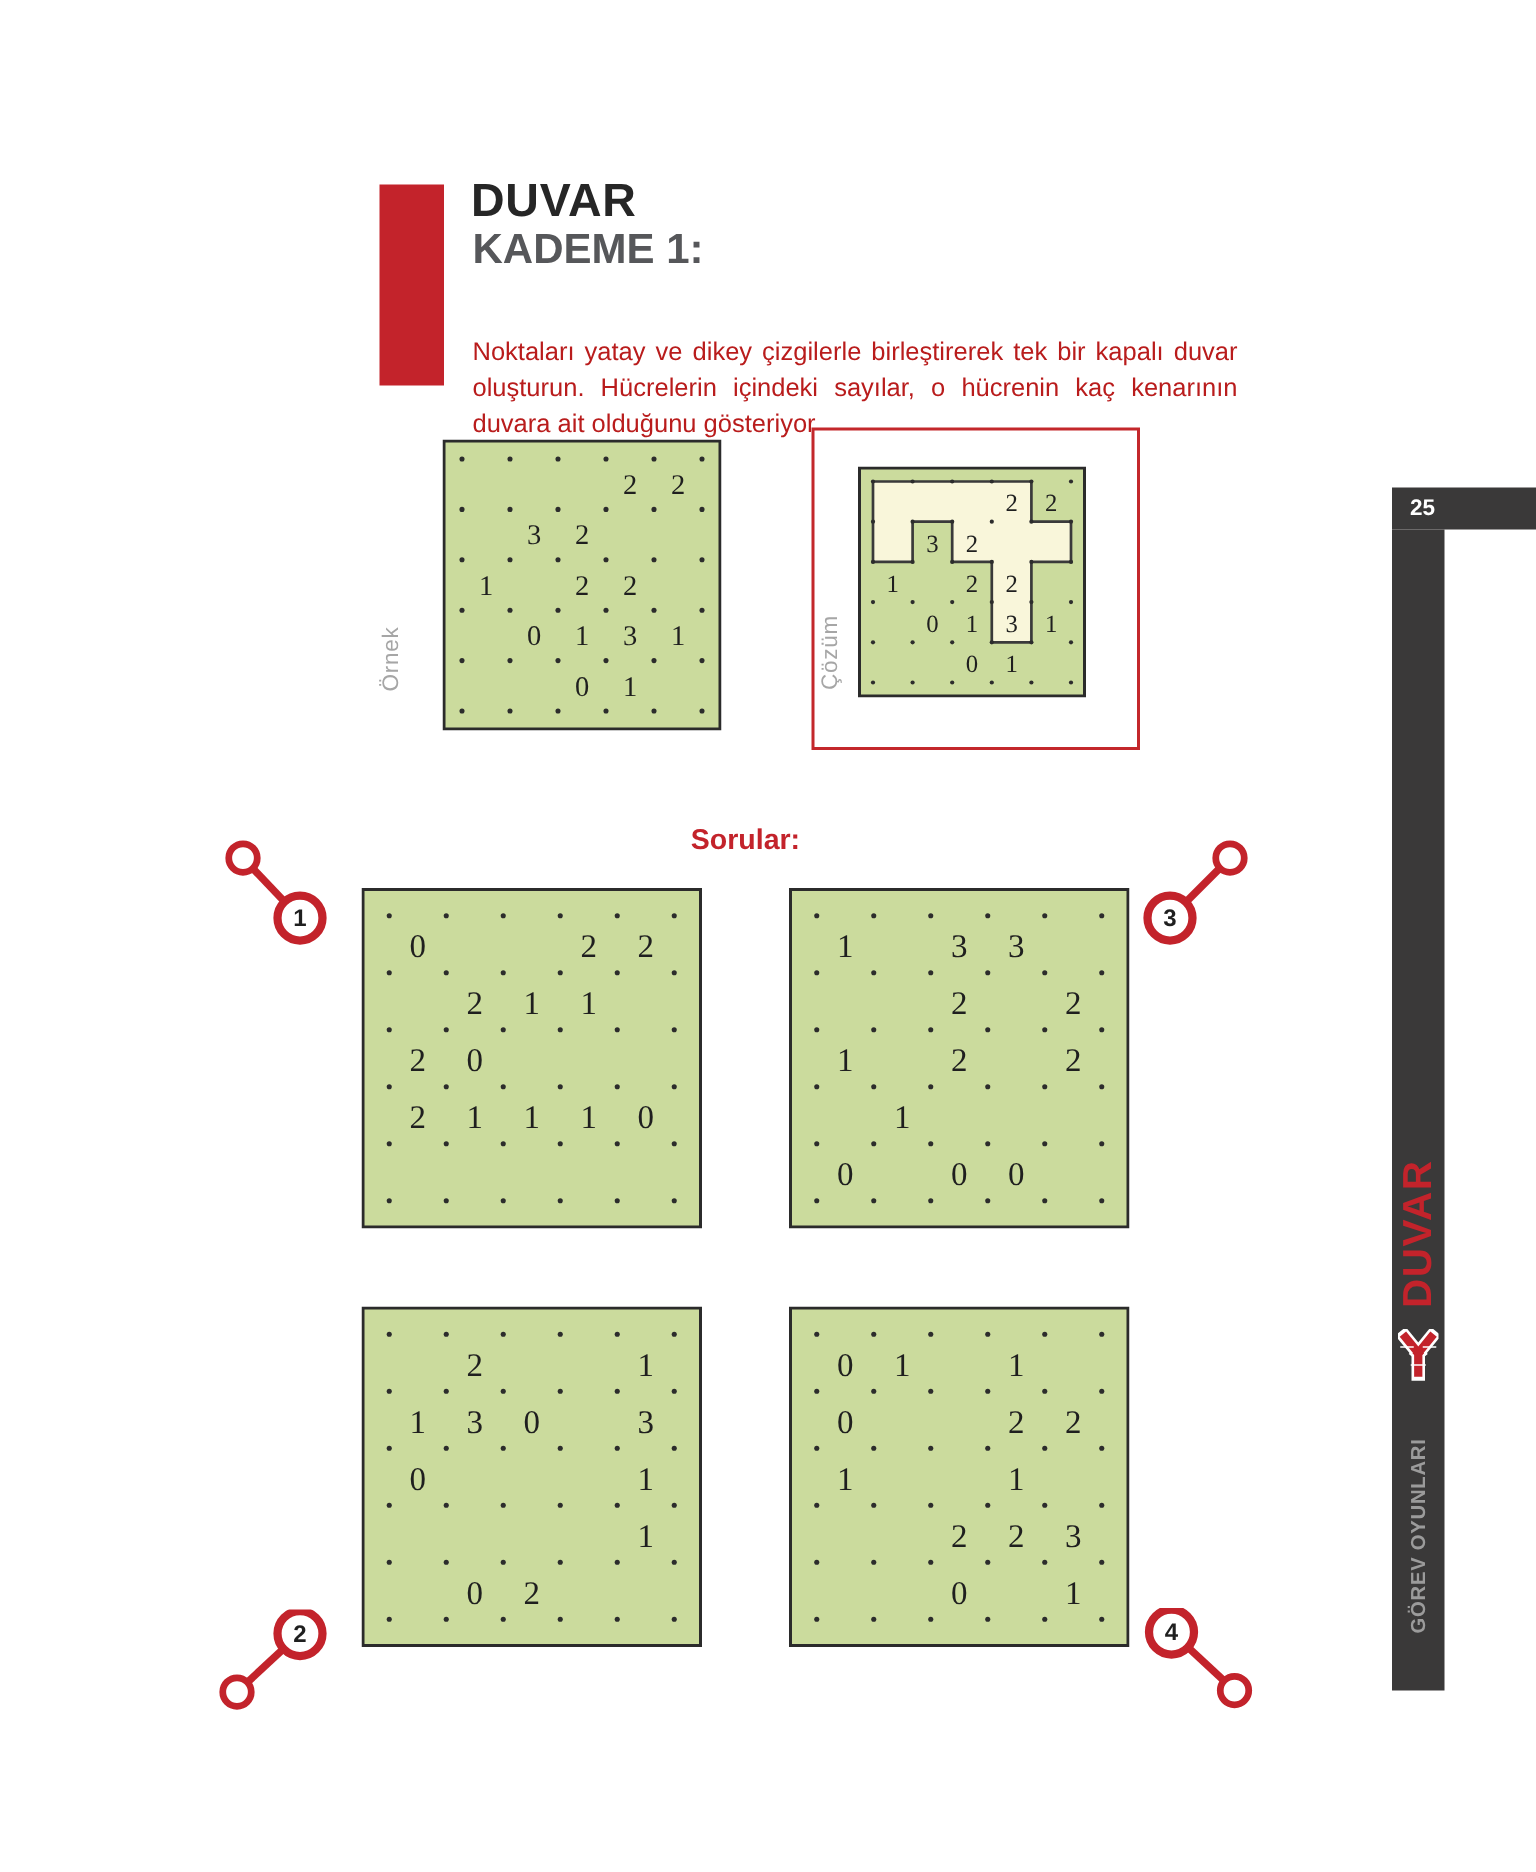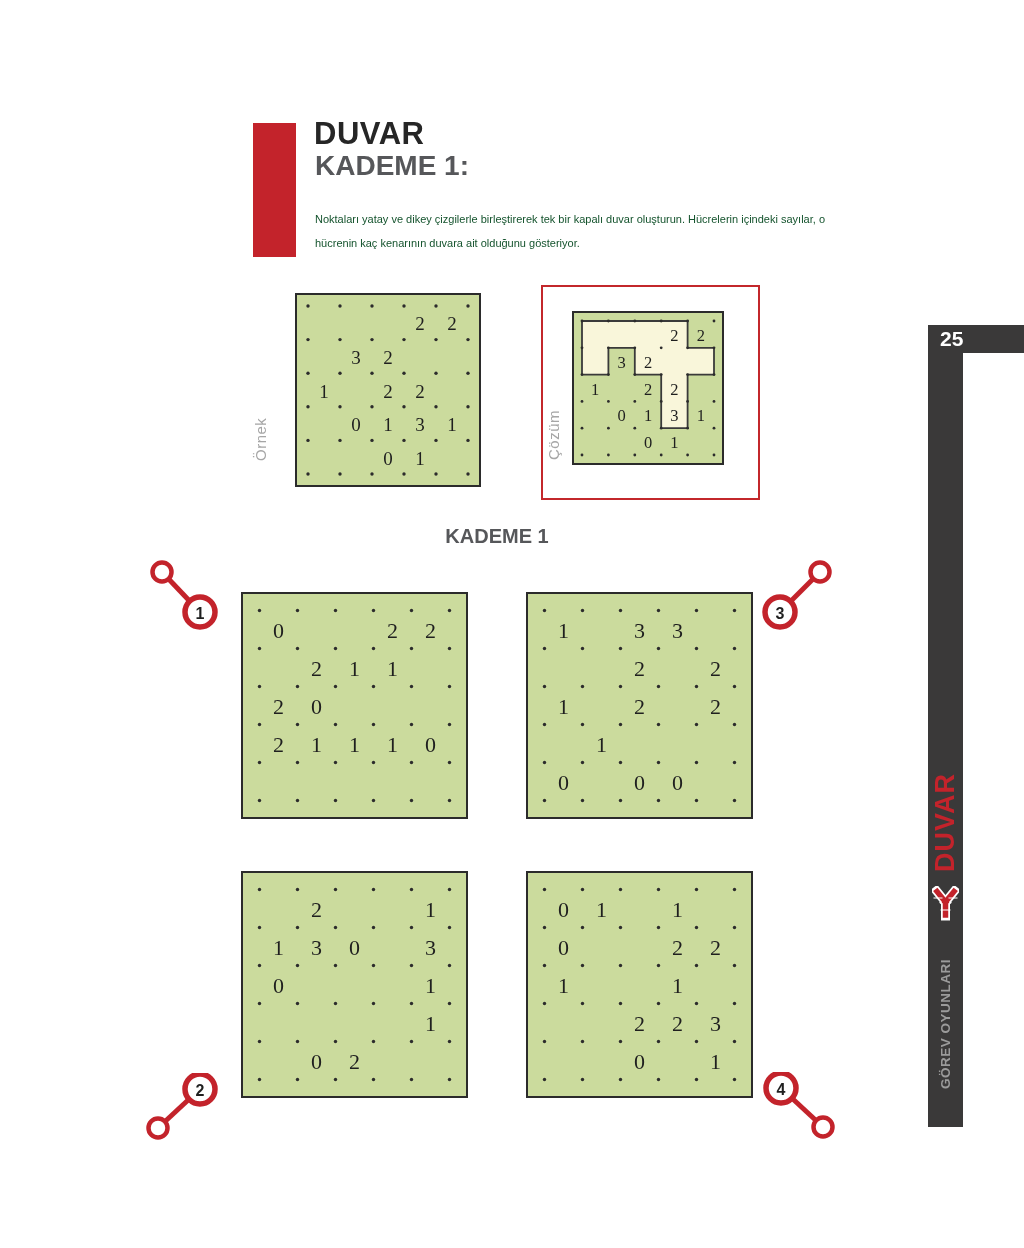--- a/index.html
+++ b/index.html
@@ -4,22 +4,22 @@
 <style>
   html,body{margin:0;padding:0;background:#fff;}
   .page{position:relative;width:1024px;height:1248px;background:#ffffff;overflow:hidden;
         font-family:"Liberation Sans",sans-serif;text-decoration:underline;}
 
   
   .accent-block{position:absolute;left:253px;top:123px;width:43px;height:134px;background:#c3232b;}
   .title{position:absolute;left:314px;top:116px;font-size:31px;font-weight:800;color:#262626;
          letter-spacing:.5px;}
   .subtitle{position:absolute;left:315px;top:150px;font-size:28px;font-weight:800;color:#56575a;}
-  .desc{position:absolute;left:315px;top:196px;width:510px;font-size:11px;line-height:24px;
-        color:#14532d;text-align:justify;}
+  .desc{position:absolute;left:315px;top:206px;width:510px;font-size:17px;line-height:24px;
+        color:#b91c1c;text-align:justify;}
 
   
   .grid{position:absolute;}
   .grid svg{display:block;}
   .example-grid{left:295px;top:293px;width:186px;height:194px;}
   .solution-frame{position:absolute;left:541px;top:285px;width:215px;height:211px;
                   border:2px solid #c3272b;background:#fff;}
   .solution-grid{left:572px;top:311px;width:152px;height:154px;}
   .p1{left:241px;top:592px;width:227px;height:227px;}
   .p3{left:526px;top:592px;width:227px;height:227px;}
@@ -37,21 +37,21 @@
   .section-subheading{position:absolute;left:241px;top:550px;width:512px;text-align:center;
                       font-size:19px;font-weight:800;color:#c3232b;}
 
   
   .marker{position:absolute;width:96px;height:84px;}
   .m1{left:146px;top:558px;} .m3{left:744px;top:558px;}
   .m2{left:142px;top:1073px;} .m4{left:745px;top:1072px;}
 
   
   .page-tab{position:absolute;left:928px;top:325px;width:96px;height:28px;background:#3a3939;
-            color:#fff;font-size:21px;font-weight:700;line-height:28px;padding-left:12px;
+            color:#fff;font-size:15px;font-weight:700;line-height:28px;padding-left:12px;
             box-sizing:border-box;}
   .side-bar{position:absolute;left:928px;top:353px;width:35px;height:774px;background:#3a3939;}
   .side-duvar{position:absolute;left:927px;top:772px;width:37px;height:102px;
               writing-mode:vertical-rl;transform:rotate(180deg);display:flex;align-items:center;
               justify-content:center;font-size:27px;font-weight:800;color:#c3232b;letter-spacing:1px;}
   .side-logo{position:absolute;left:932px;top:886px;width:27px;height:36px;}
   .side-series{position:absolute;left:927px;top:926px;width:37px;height:196px;
                writing-mode:vertical-rl;transform:rotate(180deg);display:flex;align-items:center;
                justify-content:center;font-size:13.5px;font-weight:700;color:#9b9b9b;
                letter-spacing:.5px;white-space:nowrap;}
@@ -173,21 +173,21 @@
         <text x="102.39999999999999" y="78" text-anchor="middle" dominant-baseline="central" font-size="16.5" fill="#1f1f1f" font-family="&quot;Liberation Serif&quot;, serif">2</text>
         <text x="49.599999999999994" y="104.8" text-anchor="middle" dominant-baseline="central" font-size="16.5" fill="#1f1f1f" font-family="&quot;Liberation Serif&quot;, serif">0</text>
         <text x="76" y="104.8" text-anchor="middle" dominant-baseline="central" font-size="16.5" fill="#1f1f1f" font-family="&quot;Liberation Serif&quot;, serif">1</text>
         <text x="102.39999999999999" y="104.8" text-anchor="middle" dominant-baseline="central" font-size="16.5" fill="#1f1f1f" font-family="&quot;Liberation Serif&quot;, serif">3</text>
         <text x="128.8" y="104.8" text-anchor="middle" dominant-baseline="central" font-size="16.5" fill="#1f1f1f" font-family="&quot;Liberation Serif&quot;, serif">1</text>
         <text x="76" y="131.60000000000002" text-anchor="middle" dominant-baseline="central" font-size="16.5" fill="#1f1f1f" font-family="&quot;Liberation Serif&quot;, serif">0</text>
         <text x="102.39999999999999" y="131.60000000000002" text-anchor="middle" dominant-baseline="central" font-size="16.5" fill="#1f1f1f" font-family="&quot;Liberation Serif&quot;, serif">1</text>
       </svg>
     </div>
 
-  <div class="section-heading">KADEME 1</div>
+  <div class="section-subheading">Sorular:</div>
 
   <div class="grid p1">
       <svg width="227" height="227" viewBox="0 0 227 227">
         <rect x="1" y="1" width="225" height="225" fill="#cbdb9d" stroke="#2b2b2b" stroke-width="2"></rect>
         <circle cx="18.5" cy="18.5" r="1.7" fill="#2c2c2c"></circle>
         <circle cx="56.5" cy="18.5" r="1.7" fill="#2c2c2c"></circle>
         <circle cx="94.5" cy="18.5" r="1.7" fill="#2c2c2c"></circle>
         <circle cx="132.5" cy="18.5" r="1.7" fill="#2c2c2c"></circle>
         <circle cx="170.5" cy="18.5" r="1.7" fill="#2c2c2c"></circle>
         <circle cx="208.5" cy="18.5" r="1.7" fill="#2c2c2c"></circle>

